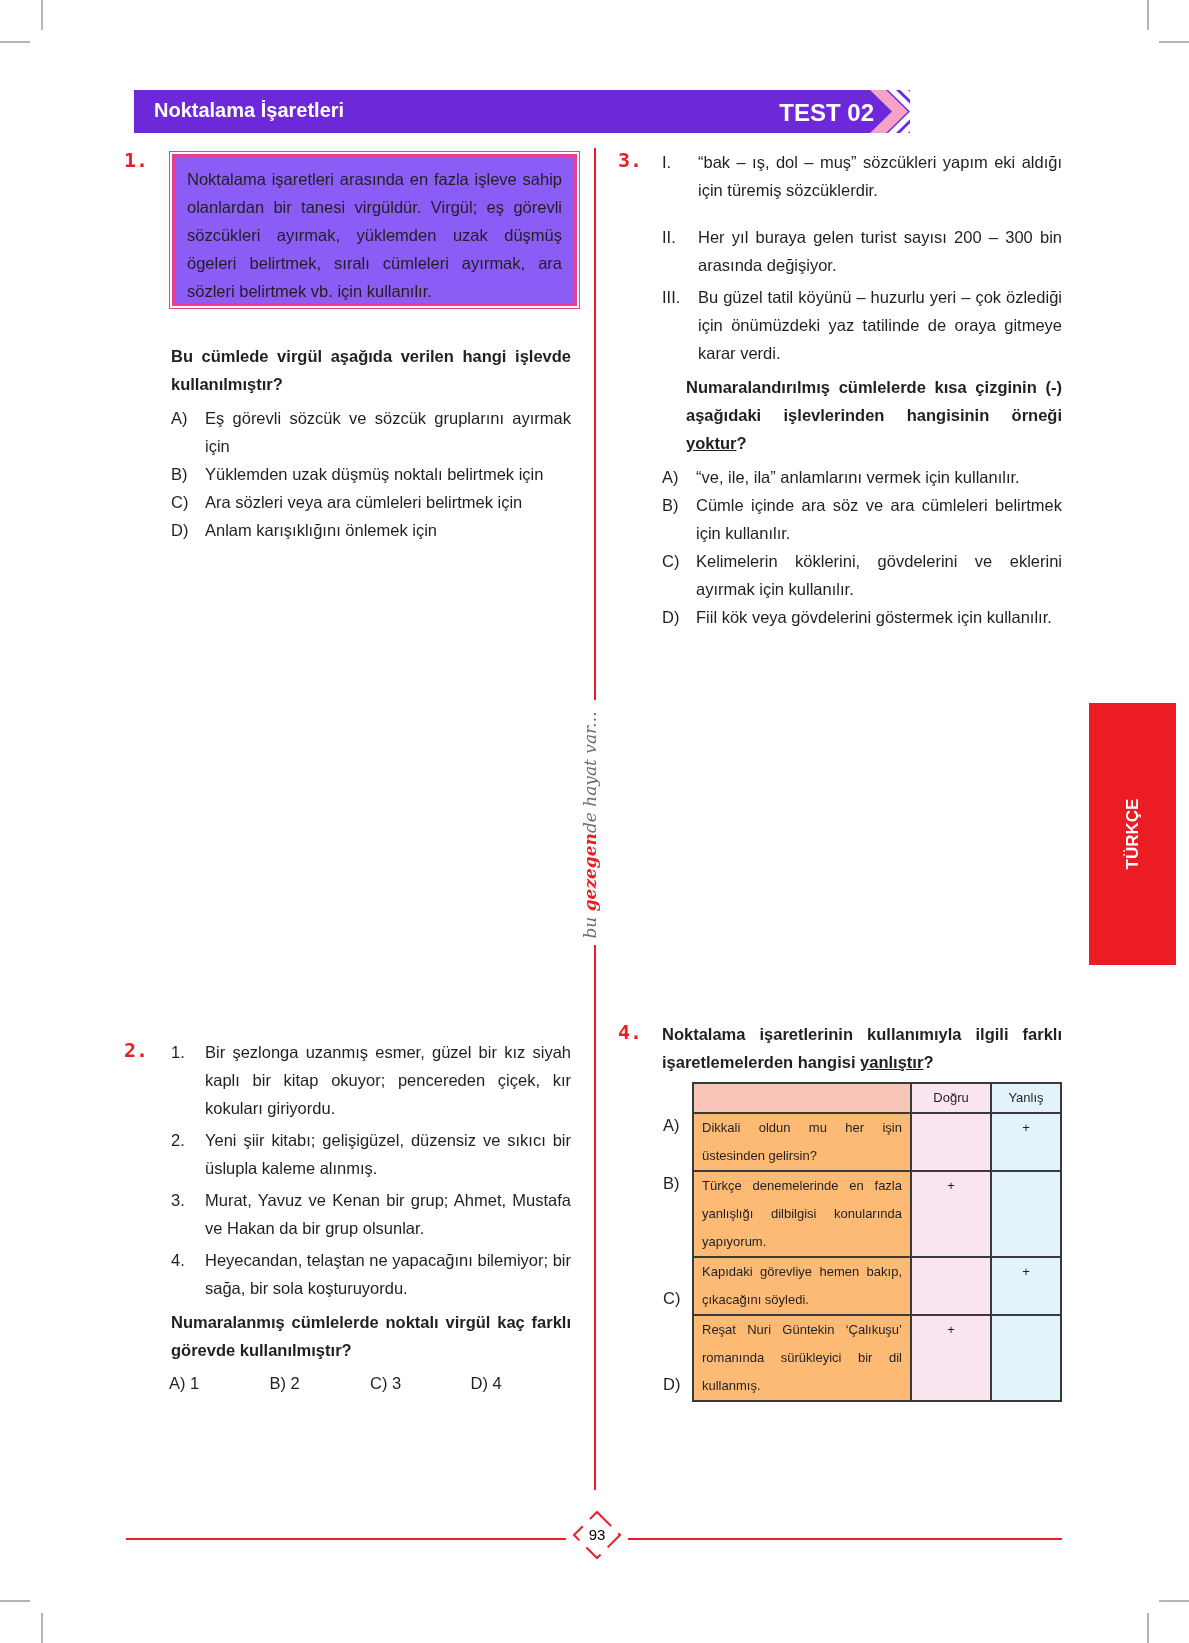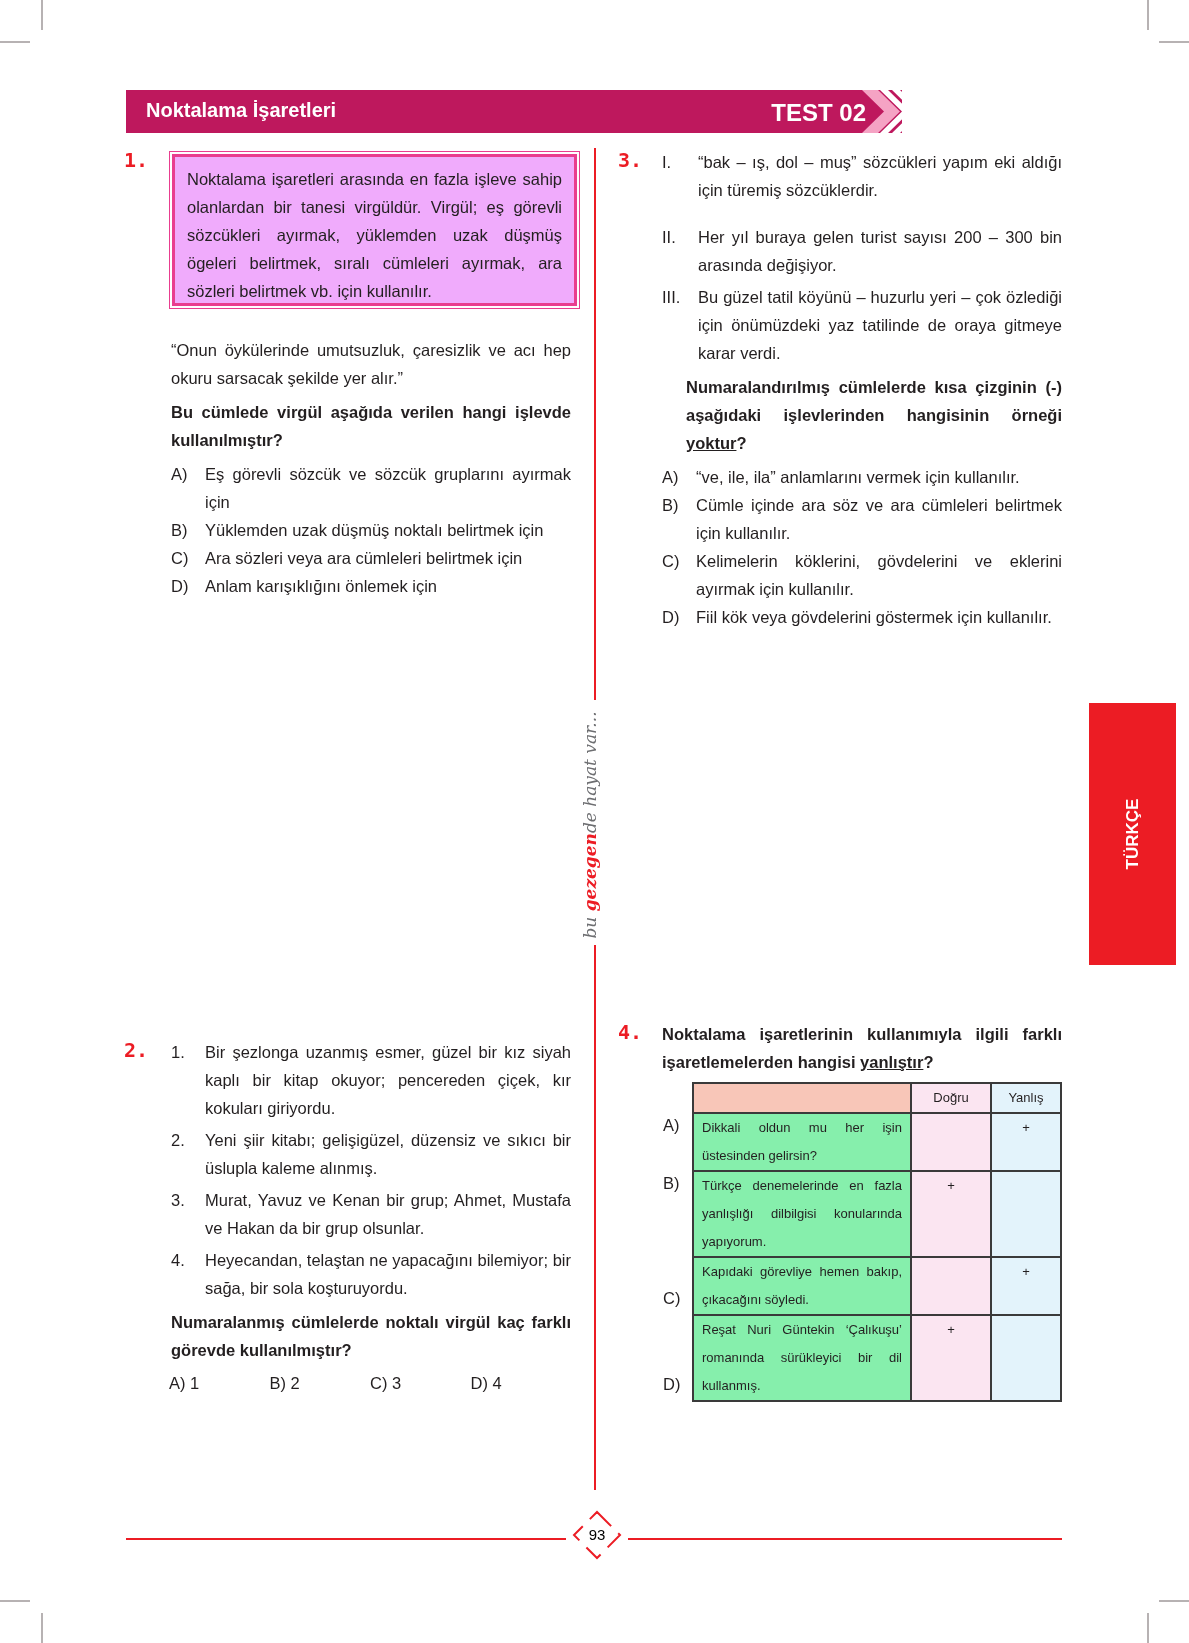--- a/index.html
+++ b/index.html
@@ -1,56 +1,56 @@
 <!DOCTYPE html>
 <html><head>
   <meta charset="utf-8">
   <style>
     * { box-sizing: border-box; margin: 0; padding: 0; }
     html, body { width: 1189px; height: 1643px; background: #ffffff; }
     body { position: relative; font-family: "Liberation Sans", sans-serif; color: #231f20; overflow: hidden; }
 
     .crop { position: absolute; background: #b7b2b3; }
 
-    .header-bar { position: absolute; left: 126px; top: 90px; width: 776px; height: 43px; background: #be185d; }
+    .header-bar { position: absolute; left: 134px; top: 90px; width: 776px; height: 43px; background: #6d28d9; }
     .header-title { position: absolute; left: 20px; top: 9px; font-size: 20px; font-weight: bold; color: #fff; }
     .header-chevrons { position: absolute; left: 732px; top: 0; width: 80px; height: 43px; }
     .header-test { position: absolute; right: 36px; top: 9px; font-size: 24px; font-weight: bold; color: #fff; }
 
     .divider { position: absolute; left: 594px; width: 2px; background: #ec1c24; }
     .slogan { position: absolute; left: 560px; top: 720px; width: 60px; height: 210px; }
     .slogan-text { position: absolute; left: 50%; top: 50%; transform: translate(-50%,-50%) rotate(-90deg); white-space: nowrap; font-family: "DejaVu Serif", serif; font-style: italic; font-size: 17px; color: #6d6e71; }
     .slogan-text .hl { color: #ec1c24; font-weight: bold; }
 
     .side-tab { position: absolute; left: 1089px; top: 703px; width: 87px; height: 262px; background: #ec1c24; }
     .side-tab-label { position: absolute; left: 50%; top: 50%; transform: translate(-50%,-50%) rotate(-90deg); font-size: 17px; font-weight: bold; color: #fff; white-space: nowrap; }
 
     .q-num { position: absolute; font-family: "DejaVu Sans Mono", monospace; font-weight: bold; font-size: 20px; color: #ec1c24; }
 
     .txt { font-size: 16.5px; line-height: 28px; text-align: justify; }
     .bold { font-weight: bold; }
     .u { text-decoration: underline; }
 
-    .info-box { position: absolute; left: 172px; top: 154px; width: 405px; height: 152px; border: 3px solid #e93d8f; outline: 1px solid #e93d8f; outline-offset: 2px; background: #f0abfc; padding: 8px 12px 0 12px; }
+    .info-box { position: absolute; left: 172px; top: 154px; width: 405px; height: 152px; border: 3px solid #e93d8f; outline: 1px solid #e93d8f; outline-offset: 2px; background: #8b5cf6; padding: 8px 12px 0 12px; }
 
     .block { position: absolute; }
     .opt { display: flex; font-size: 16.5px; line-height: 28px; }
     .opt .lbl { width: 34px; flex: none; }
     .opt .body { flex: 1; text-align: justify; }
     .roman .lbl { width: 36px; }
 
     .inline-opts { display: flex; font-size: 16.5px; }
     .inline-opts span { width: 108px; }
 
     table.q4 { position: absolute; left: 692px; top: 1082px; border-collapse: collapse; font-size: 13px; }
     table.q4 td { border: 2px solid #3a3a3a; vertical-align: top; line-height: 28px; }
     table.q4 .hdr-empty { background: #f8c6b8; width: 218px; height: 30px; }
     table.q4 .hdr-d { background: #fbe5f1; width: 80px; text-align: center; }
     table.q4 .hdr-y { background: #e3f3fb; width: 70px; text-align: center; }
-    table.q4 .stmt { background: #86efac; padding: 0 8px; text-align: justify; }
+    table.q4 .stmt { background: #fdba74; padding: 0 8px; text-align: justify; }
     table.q4 .cd { background: #fbe5f1; text-align: center; }
     table.q4 .cy { background: #e3f3fb; text-align: center; }
     .row-lbl { position: absolute; left: 663px; font-size: 16.5px; }
 
     .footer-line { position: absolute; top: 1538px; height: 2px; background: #ec1c24; }
     .page-num-wrap { position: absolute; left: 571px; top: 1509px; width: 52px; height: 52px; }
     .page-num { position: absolute; left: 0; top: 0; width: 52px; height: 52px; text-align: center; line-height: 52px; font-size: 15px; color: #000000; }
   </style>
 </head>
 <body>
@@ -82,21 +82,20 @@
 
 <div class="side-tab">
   <span class="side-tab-label">TÜRKÇE</span>
 </div>
 
 <div class="q-num" style="left:124px;top:148px;">1.</div>
 <div class="info-box">
   <div class="txt">Noktalama işaretleri arasında en fazla işleve sahip olanlardan bir tanesi virgüldür. Virgül; eş görevli sözcükleri ayırmak, yüklemden uzak düşmüş ögeleri belirtmek, sıralı cümleleri ayırmak, ara sözleri belirtmek vb. için kullanılır.</div>
 </div>
 <div class="block" style="left:171px;top:336px;width:400px;">
-  <div class="txt">“Onun öykülerinde umutsuzluk, çaresizlik ve acı hep okuru sarsacak şekilde yer alır.”</div>
   <div class="txt bold" style="margin-top:6px;">Bu cümlede virgül aşağıda verilen hangi işlevde kullanılmıştır?</div>
   <div style="margin-top:6px;">
     <div class="opt">
         <span class="lbl">A)</span>
         <span class="body">Eş görevli sözcük ve sözcük gruplarını ayırmak için</span>
       </div>
     <div class="opt">
         <span class="lbl">B)</span>
         <span class="body">Yüklemden uzak düşmüş noktalı belirtmek için</span>
       </div>

